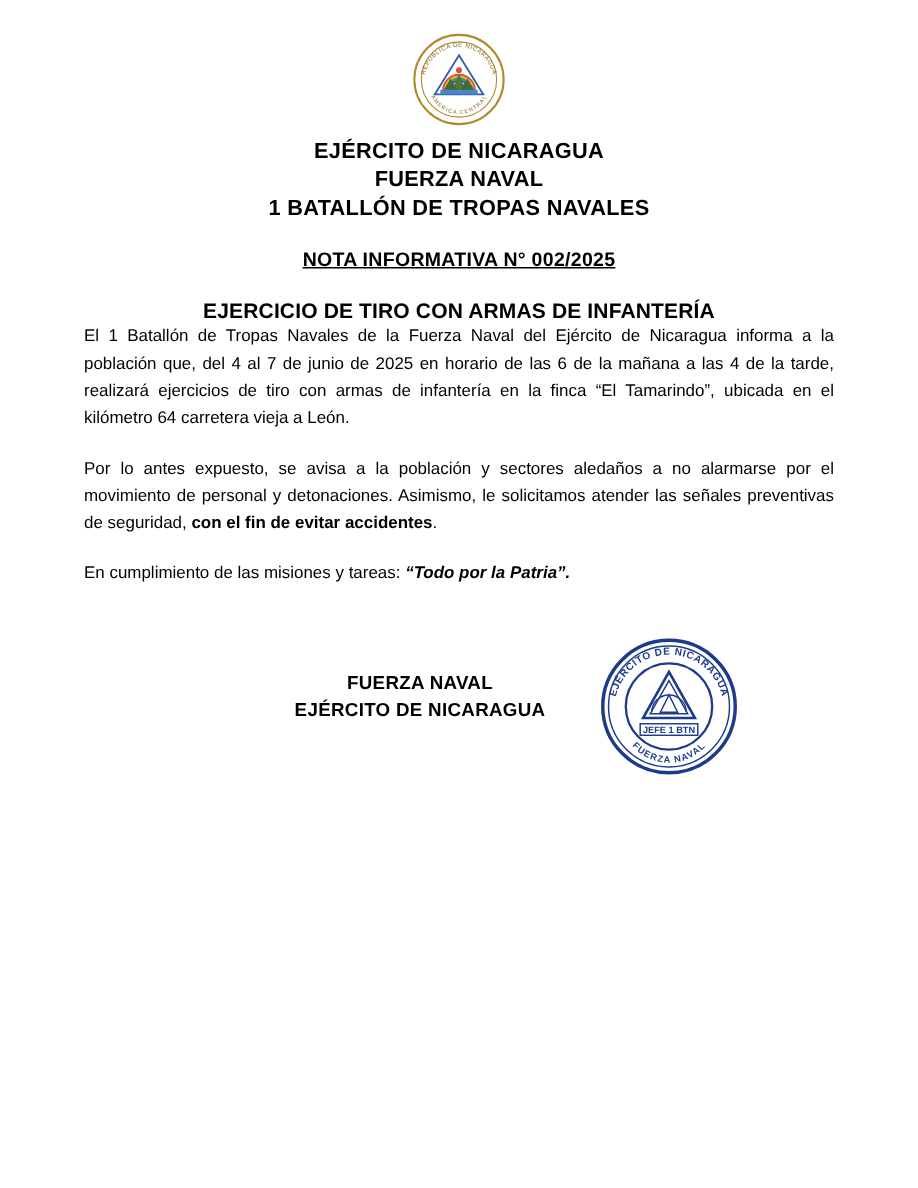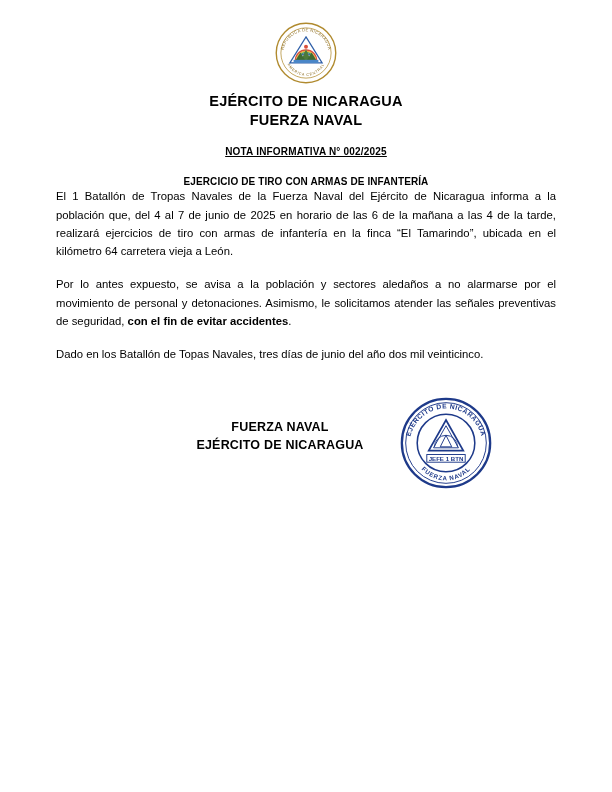--- a/index.html
+++ b/index.html
@@ -43,29 +43,29 @@
     font-weight: bold;
     font-size: 14.5px;
     line-height: 1.32;
     letter-spacing: 0.2px;
   }
   .head-block div { white-space: nowrap; }
 
   .nota {
     text-align: center;
     font-weight: bold;
-    font-size: 10px;
+    font-size: 13px;
     text-decoration: underline;
     margin-top: 16px;
     letter-spacing: 0.2px;
   }
   .subject {
     text-align: center;
     font-weight: bold;
-    font-size: 10px;
+    font-size: 14px;
     margin-top: 19px;
     letter-spacing: 0.1px;
   }
 
   
   .body-text {
     font-size: 11.3px;
     line-height: 1.62;
     text-align: justify;
     text-justify: inter-word;
@@ -141,34 +141,35 @@
         <rect x="30" y="61" width="40" height="5" fill="#4a86c8"></rect>
 
         <circle cx="50" cy="40" r="3.2" fill="#d94f3d"></circle>
       </svg>
     </div>
   </div>
 
   <div class="head-block">
     <div>EJÉRCITO DE NICARAGUA</div>
     <div>FUERZA NAVAL</div>
+    <div>1 BATALLÓN DE TROPAS NAVALES</div>
   </div>
 
   <div class="nota">NOTA INFORMATIVA N° 002/2025</div>
 
   <div class="subject">EJERCICIO DE TIRO CON ARMAS DE INFANTERÍA</div>
 
   <div class="body-text">
     <p>El 1 Batallón de Tropas Navales de la Fuerza Naval del Ejército de Nicaragua informa a la población que, del 4 al 7 de junio de 2025 en horario de las 6 de la mañana a las 4 de la tarde, realizará ejercicios de tiro con armas de infantería en la finca “El Tamarindo”, ubicada en el kilómetro 64 carretera vieja a León.</p>
 
     <p><span>Por lo antes expuesto, se avisa a la población y sectores aledaños a no alarmarse por el movimiento de personal y detonaciones. Asimismo, le solicitamos atender las señales preventivas de seguridad, </span><span class="bold">con el fin de evitar accidentes</span><span>.</span></p>
 
-
-
-    <p class="para-gap-lg">Dado en los Batallón de Topas Navales, tres días de junio del año dos mil veinticinco.</p>
+    <p class="para-gap-lg"><span>En cumplimiento de las misiones y tareas: </span><span class="italic-bold">“Todo por la Patria”.</span></p>
+
+
   </div>
 
   <div class="signature-area">
     <div class="sig-text">
       <div>FUERZA NAVAL</div>
       <div>EJÉRCITO DE NICARAGUA</div>
     </div>
     <div class="seal">
       <svg viewBox="0 0 100 100" width="96" height="96" aria-hidden="true">
         <circle cx="50" cy="50" r="46" fill="none" stroke="#1e3a8a" stroke-width="2.4"></circle>

